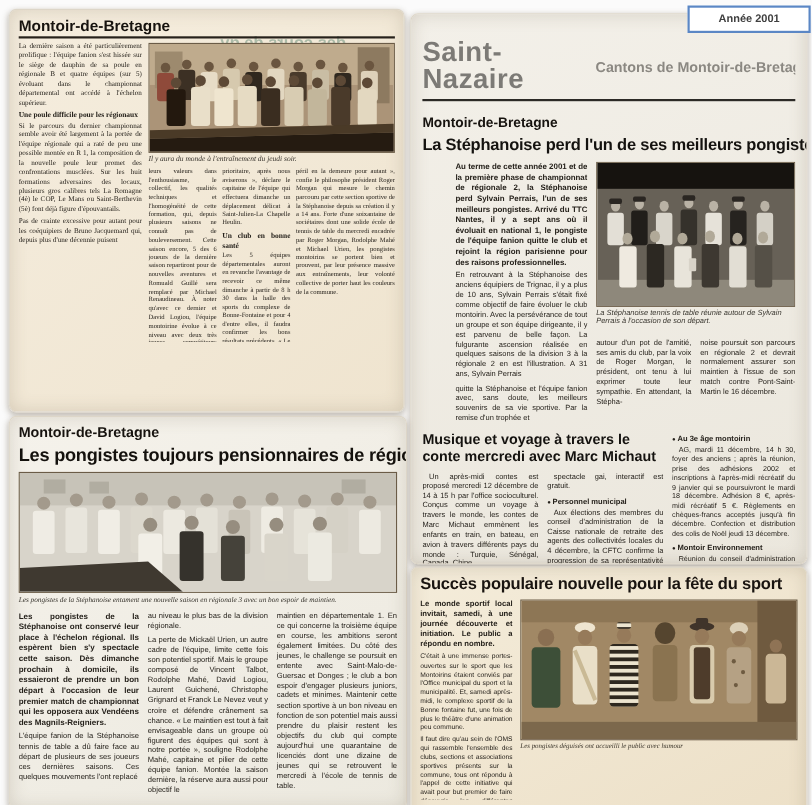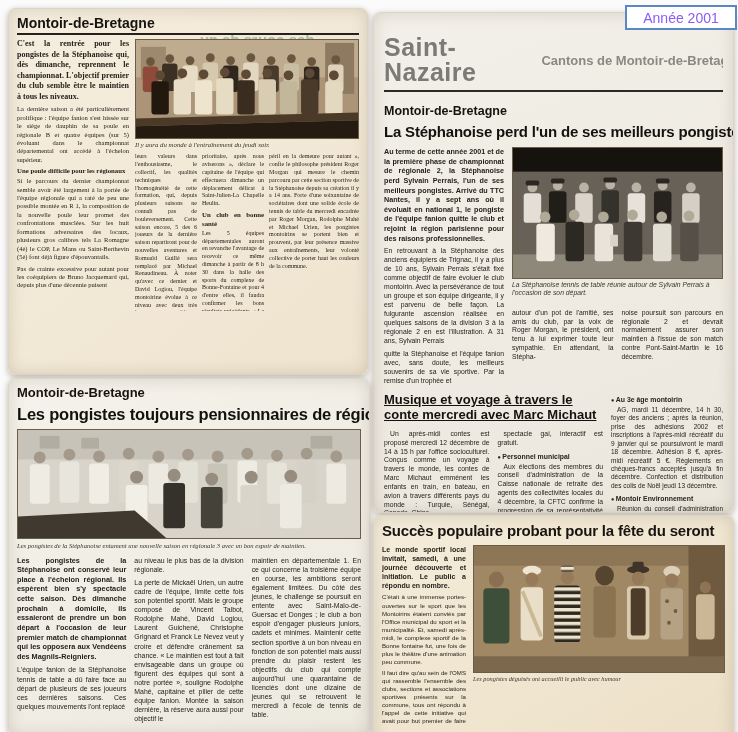--- a/index.html
+++ b/index.html
@@ -29,38 +29,38 @@
   .minicol.wide{flex:1.45;}
   .minicol p{margin:0 0 2px;}
   .bleed1{position:absolute;top:22px;right:2px;width:215px;text-align:center;transform:scaleX(-1);
           color:rgba(112,145,126,.55);filter:blur(.5px);font-weight:bold;z-index:1;line-height:1.15;}
   .bleed1 .b1{font-size:15px;}
   .bleed1 .b2{font-size:13px;}
 
   .year-box{position:absolute;right:1px;top:5px;width:112px;height:25px;background:#ffffff;
             border:2px solid #5b87c5;display:flex;align-items:center;justify-content:center;
             z-index:10;box-sizing:border-box;}
-  .year-box span{color:#8b5cf6;font-weight:normal;font-size:14px;}
+  .year-box span{color:#404040;font-weight:bold;font-size:10px;}
 
   .masthead{display:flex;align-items:center;gap:12px;border-bottom:2px solid #2c2a26;padding:16px 0 5px;margin-bottom:12px;}
   .mast-name{font-size:25px;font-weight:bold;color:#7c7a76;letter-spacing:.5px;line-height:1;}
   .mast-right{font-size:13px;font-weight:bold;color:#8b8882;white-space:nowrap;overflow:hidden;}
   .c2-kicker{font-size:12.5px;margin-bottom:5px;}
   .c2-headline{font-size:15px;font-weight:bold;color:#14120f;margin:0 0 7px;letter-spacing:-.2px;white-space:nowrap;}
   .c2-introrow{display:flex;gap:8px;height:240px;overflow:hidden;}
-  .c2-col1{width:120px;flex:none;font-size:6.8px;line-height:1.32;text-align:justify;overflow:hidden;}
+  .c2-col1{width:120px;flex:none;font-size:6.8px;line-height:1.32;text-align:justify;overflow:hidden;margin-left:30px;}
   .c2-col1 p{margin:0 0 4px;}
   .lead2{font-weight:bold;font-size:7.2px;line-height:1.34;}
   .c2-photoarea{flex:1;display:flex;flex-direction:column;min-width:0;}
   .c2-caption{font:italic 6.8px/1.25 "Liberation Sans",sans-serif;color:#3a3730;margin:2px 0 4px;}
   .c2-controw{display:flex;gap:8px;flex:1;overflow:hidden;}
   .c2-cont{flex:1;font-size:6.8px;line-height:1.3;text-align:justify;min-width:0;}
   .c2-bottom{display:flex;gap:8px;margin-top:4px;}
   .c2-bleft{flex:1;min-width:0;}
-  .c2-subhead{font-size:13px;font-weight:bold;line-height:1.15;margin:2px 0 7px;color:#14120f;text-decoration:underline;}
+  .c2-subhead{font-size:13px;font-weight:bold;line-height:1.15;margin:2px 0 7px;color:#14120f;}
   .c2-conterow{display:flex;gap:8px;height:142px;overflow:hidden;}
   .c2-ccol{flex:1;font-size:6.8px;line-height:1.3;text-align:justify;min-width:0;}
   .c2-ccol p{margin:0 0 3px;text-indent:6px;}
   .c2-bright{width:112px;flex:none;font-size:6.5px;line-height:1.3;text-align:justify;height:200px;overflow:hidden;}
   .bullet{margin-top:5px;}
   .bullet-title{font-weight:bold;font-size:6.9px;}
   .bullet-title::before{content:"● ";font-size:5.5px;}
   .bullet p{margin:1px 0 0;text-indent:6px;}
 
   .c3-kicker{font-size:13px;margin-bottom:5px;position:relative;z-index:2;}
@@ -94,21 +94,20 @@
   </div>
 
   <article class="clip clip1">
     <div class="bleed1">
       <div class="b1">des cours de gy</div>
       <div class="b2">inscriptions aujourd'hui</div>
     </div>
     <div class="kicker c1-kicker">Montoir-de-Bretagne</div>
     <div class="c1-main">
       <div class="c1-col1">
-        <p class="lead1">C'est la rentrée pour les pongistes de la Stéphanoise qui, dès dimanche, reprennent le championnat. L'objectif premier du club semble être le maintien à tous les niveaux.</p>
         <p>La dernière saison a été particulièrement prolifique : l'équipe fanion s'est hissée sur le siège de dauphin de sa poule en régionale B et quatre équipes (sur 5) évoluant dans le championnat départemental ont accédé à l'échelon supérieur.</p>
         <div class="subhd">Une poule difficile pour les régionaux</div>
         <p>Si le parcours du dernier championnat semble avoir été largement à la portée de l'équipe régionale qui a raté de peu une possible montée en R 1, la composition de la nouvelle poule leur promet des confrontations musclées. Sur les huit formations adversaires des locaux, plusieurs gros calibres tels La Romagne (4è) le COP, Le Mans ou Saint-Berthevin (5è) font déjà figure d'épouvantails.</p>
         <p>Pas de crainte excessive pour autant pour les coéquipiers de Bruno Jacquemard qui, depuis plus d'une décennie puisent</p>
       </div>
       <div class="c1-right">
         <svg class="photo" width="100%" height="100" viewBox="0 0 230 100" preserveAspectRatio="none">
           <rect width="230" height="100" fill="#ab9478"></rect>
           <rect width="230" height="38" fill="#bfab8d"></rect>
           <rect x="196" y="3" width="30" height="52" fill="#8d7a60"></rect>
@@ -328,21 +327,21 @@
         <p>au niveau le plus bas de la division régionale.</p>
         <p>La perte de Mickaël Urien, un autre cadre de l'équipe, limite cette fois son potentiel sportif. Mais le groupe composé de Vincent Talbot, Rodolphe Mahé, David Logiou, Laurent Guichené, Christophe Grignard et Franck Le Nevez veut y croire et défendre crânement sa chance. « Le maintien est tout à fait envisageable dans un groupe où figurent des équipes qui sont à notre portée », souligne Rodolphe Mahé, capitaine et pilier de cette équipe fanion. Montée la saison dernière, la réserve aura aussi pour objectif le</p>
       </div>
       <div class="c3-col">
         <p>maintien en départementale 1. En ce qui concerne la troisième équipe en course, les ambitions seront également limitées. Du côté des jeunes, le challenge se poursuit en entente avec Saint-Malo-de-Guersac et Donges ; le club a bon espoir d'engager plusieurs juniors, cadets et minimes. Maintenir cette section sportive à un bon niveau en fonction de son potentiel mais aussi prendre du plaisir restent les objectifs du club qui compte aujourd'hui une quarantaine de licenciés dont une dizaine de jeunes qui se retrouvent le mercredi à l'école de tennis de table.</p>
       </div>
     </div>
   </article>
 
   <article class="clip clip4">
-    <h1 class="c4-headline">Succès populaire probant pour la fête du seront</h1>
+    <h1 class="c4-headline">Succès populaire nouvelle pour la fête du sport</h1>
     <div class="c4-row">
       <div class="c4-col1">
         <p class="lead4">Le monde sportif local invitait, samedi, à une journée découverte et initiation. Le public a répondu en nombre.</p>
         <p>C'était à une immense portes-ouvertes sur le sport que les Montoirins étaient conviés par l'Office municipal du sport et la municipalité. Et, samedi après-midi, le complexe sportif de la Bonne fontaine fut, une fois de plus le théâtre d'une animation peu commune.</p>
         <p>Il faut dire qu'au sein de l'OMS qui rassemble l'ensemble des clubs, sections et associations sportives présents sur la commune, tous ont répondu à l'appel de cette initiative qui avait pour but premier de faire découvrir les différentes disciplines pratiquées à Montoir. De 14 h jusqu'en soirée, le public est venu nombreux</p>
       </div>
       <div class="c4-photoarea">
         <svg class="photo" width="100%" height="128" viewBox="0 0 268 128" preserveAspectRatio="none">
           <defs>
             <pattern id="stripes" width="6" height="7" patternUnits="userSpaceOnUse">

